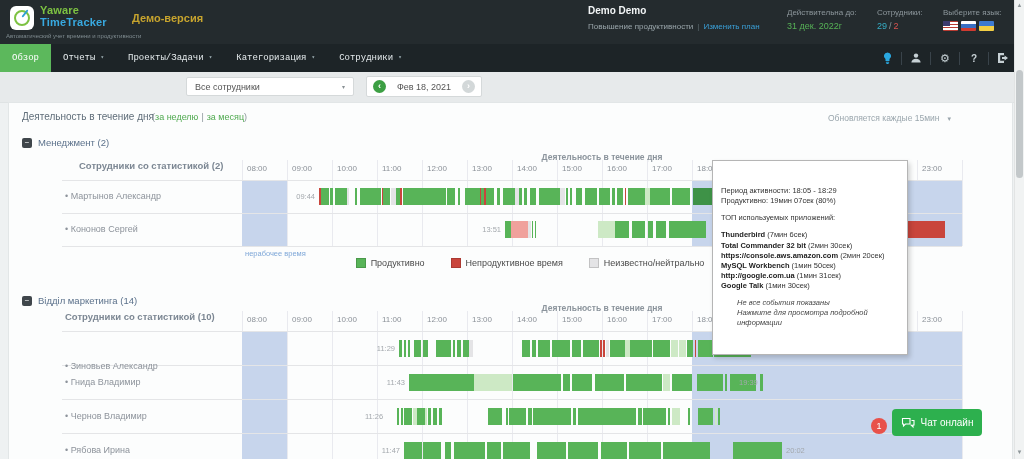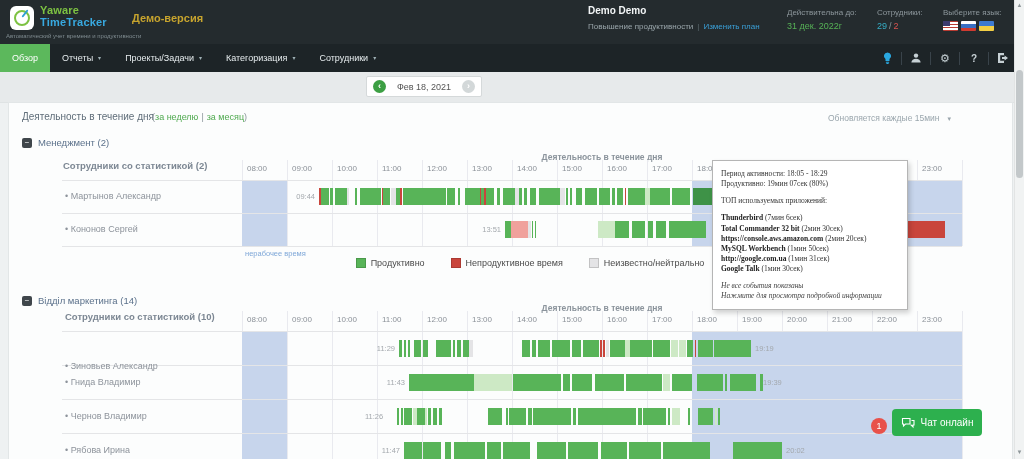--- a/index.html
+++ b/index.html
@@ -29,21 +29,21 @@
   .flags{position:absolute;left:943px;top:21px;display:flex;gap:3px;}
   .flag{width:15px;height:10px;border-radius:1px;position:relative;display:inline-block;}
   .flag-us{background:repeating-linear-gradient(180deg,#b83b31 0 1.5px,#fff 1.5px 3px);}
   .flag-us .canton{position:absolute;left:0;top:0;width:7px;height:5px;background:#3c3b6e;}
   .flag-ru{background:linear-gradient(180deg,#fff 0 33%,#3a6fc4 33% 66%,#d03b31 66%);}
   .flag-ua{background:linear-gradient(180deg,#3e7ad1 0 50%,#f3cf45 50%);}
 
   
   .nav{position:absolute;left:0;top:44px;width:1024px;height:28px;background:#1d2427;}
   .nav-tabs{display:flex;height:28px;}
-  .tab{padding:0 12px;line-height:28px;font-size:9px;color:#e6ecee;display:flex;align-items:center;gap:5px;cursor:pointer;white-space:nowrap;}
+  .tab{padding:0 12px;line-height:28px;font-size:9px;color:#e6ecee;display:flex;align-items:center;gap:5px;cursor:pointer;white-space:nowrap;font-family:Liberation Mono, monospace;}
   .tab.active{background:#5cb85c;color:#fff;}
   .tab .caret{font-size:6px;color:#9fb0b5;}
   .nav-icons{position:absolute;right:14px;top:0;height:28px;display:flex;align-items:center;}
   .nav-icons .isep{width:1px;height:13px;background:#39434a;margin:0 7px;}
   .nico{width:14px;height:14px;display:flex;align-items:center;justify-content:center;font-size:11px;color:#c6d0d4;}
 
   
   .filterbar{position:absolute;left:0;top:72px;width:1024px;height:30px;background:#e7eaeb;border-bottom:1px solid #dfe3e4;}
   .dd{position:absolute;top:5px;height:19px;background:#fff;border:1px solid #d5d9da;border-radius:2px;
       font-size:9px;color:#555;display:flex;align-items:center;justify-content:space-between;padding:0 8px;box-sizing:border-box;}
@@ -77,24 +77,24 @@
   .edge-t{position:absolute;font-size:7.5px;color:#a3a8ad;}
   .nonwork-label{position:absolute;font-size:7.5px;color:#7ea7d8;}
 
   
   .legend{position:absolute;left:300px;top:258px;width:460px;display:flex;justify-content:center;gap:26px;}
   .lg-item{display:flex;align-items:center;gap:5px;font-size:9px;color:#4a4a4a;white-space:nowrap;}
   .swatch{width:10px;height:10px;border:1px solid rgba(0,0,0,.15);box-sizing:border-box;display:inline-block;}
 
   
   .tooltip{position:absolute;left:712px;top:160px;width:196px;box-sizing:border-box;background:#fff;border:1px solid #b5b5b5;
-           box-shadow:2px 3px 5px rgba(0,0,0,.18);padding:8px 8px;font-size:7.5px;color:#333;line-height:1.35;z-index:20;font-family:Liberation Serif, serif;}
+           box-shadow:2px 3px 5px rgba(0,0,0,.18);padding:25px 8px;font-size:7.5px;color:#333;line-height:1.35;z-index:20;}
   .tt-gap{height:7px;}
   .tt-app b{color:#222;}
-  .tt-note{font-style:italic;color:#444;}
+  .tt-note{font-style:italic;color:#444;margin-left:16px;}
 
   
   .chat-btn{position:absolute;left:892px;top:409px;width:90px;height:27px;background:#2db04e;border-radius:4px;color:#fff;
             font-size:10px;display:flex;align-items:center;justify-content:center;gap:6px;z-index:30;cursor:pointer;}
   .chat-badge{position:absolute;left:871px;top:418px;width:16px;height:16px;border-radius:50%;background:#e8514a;color:#fff;
               font-size:9px;line-height:16px;text-align:center;z-index:31;}
 
   
   .sb{position:absolute;left:1014px;top:0;width:10px;height:459px;background:#f1f3f3;border-left:1px solid #e2e4e4;box-sizing:border-box;z-index:40;}
   .sb-thumb{position:absolute;left:1px;top:70px;width:7px;height:108px;background:#c3c8ca;border-radius:4px;}
@@ -169,20 +169,24 @@
       <span class="nico">
         <svg width="12" height="12" viewBox="0 0 12 12">
             <path d="M1 1h6v2.2H3.2v5.6H7V11H1z" fill="#c6d0d4"></path>
             <path d="M7.6 3.4L11 6 7.6 8.6V7H5V5h2.6z" fill="#c6d0d4"></path>
           </svg>
       </span>
     </div>
   </div>
 
   <div class="filterbar">
+    <div class="dd" style="left:186px;width:168px;">
+      <span>Все сотрудники</span>
+      <span class="caret">▾</span>
+    </div>
     <div class="datebox">
       <span class="circbtn prev">‹</span>
       <span class="dateval">Фев 18, 2021</span>
       <span class="circbtn next">›</span>
     </div>
   </div>
 
   <div class="panel"></div>
   <div class="panel-title">Деятельность в течение дня</div>
   <div class="panel-links">
@@ -240,21 +244,21 @@
   <div class="sb">
     <div class="sb-arr" style="top:2px;">▲</div>
     <div class="sb-thumb"></div>
     <div class="sb-arr" style="top:449px;">▼</div>
   </div>
 
 <div class="group-label" style="left: 22px; top: 137px;">
       <span class="collapse-icon">−</span>
       <span>Менеджмент (2)</span>
     </div>
-    <div class="tbl-header" style="left: 63px; top: 160px;">Сотрудники со статистикой (2)</div>
+    <div class="tbl-header" style="left: 79px; top: 160px;">Сотрудники со статистикой (2)</div>
     <div class="chart-title" style="left: 242px; top: 152px; width: 720px;">Деятельность в течение дня</div>
     <div class="time-label" style="left: 242px; top: 164px; width: 45px;">08:00</div>
     <div class="time-label" style="left: 287px; top: 164px; width: 45px;">09:00</div>
     <div class="time-label" style="left: 332px; top: 164px; width: 45px;">10:00</div>
     <div class="time-label" style="left: 377px; top: 164px; width: 45px;">11:00</div>
     <div class="time-label" style="left: 422px; top: 164px; width: 45px;">12:00</div>
     <div class="time-label" style="left: 467px; top: 164px; width: 45px;">13:00</div>
     <div class="time-label" style="left: 512px; top: 164px; width: 45px;">14:00</div>
     <div class="time-label" style="left: 557px; top: 164px; width: 45px;">15:00</div>
     <div class="time-label" style="left: 602px; top: 164px; width: 45px;">16:00</div>
@@ -398,21 +402,21 @@
     <div class="seg" style="left: 572.3px; top: 374px; width: 20.2px; background: rgb(88, 180, 88);"></div>
     <div class="seg" style="left: 594.8px; top: 374px; width: 29.2px; background: rgb(88, 180, 88);"></div>
     <div class="seg" style="left: 626.3px; top: 374px; width: 35.5px; background: rgb(88, 180, 88);"></div>
     <div class="seg" style="left: 663.2px; top: 374px; width: 6.8px; background: rgb(205, 233, 197);"></div>
     <div class="seg" style="left: 672.2px; top: 374px; width: 20.3px; background: rgb(88, 180, 88);"></div>
     <div class="seg" style="left: 697px; top: 374px; width: 26.1px; background: rgb(88, 180, 88);"></div>
     <div class="seg" style="left: 725.3px; top: 374px; width: 1.8px; background: rgb(88, 180, 88);"></div>
     <div class="seg" style="left: 730.3px; top: 374px; width: 26.1px; background: rgb(88, 180, 88);"></div>
     <div class="seg" style="left: 760px; top: 374px; width: 2.7px; background: rgb(88, 180, 88);"></div>
     <div class="edge-t" style="left: 367px; top: 378px; width: 38px; text-align: right;">11:43</div>
-    <div class="edge-t" style="left: 763px; top: 378px;">19:39</div>
+    <div class="edge-t" style="left: 739px; top: 378px;">19:39</div>
     <div class="emp-name" style="left: 65px; top: 411px;">• Чернов Владимир</div>
     <div class="seg" style="left: 396.8px; top: 408px; width: 2.3px; background: rgb(88, 180, 88);"></div>
     <div class="seg" style="left: 400.8px; top: 408px; width: 2.7px; background: rgb(88, 180, 88);"></div>
     <div class="seg" style="left: 404.4px; top: 408px; width: 8.1px; background: rgb(88, 180, 88);"></div>
     <div class="seg" style="left: 412.5px; top: 408px; width: 4.5px; background: rgb(205, 233, 197);"></div>
     <div class="seg" style="left: 417.1px; top: 408px; width: 7.6px; background: rgb(88, 180, 88);"></div>
     <div class="seg" style="left: 424.7px; top: 408px; width: 2.2px; background: rgb(205, 233, 197);"></div>
     <div class="seg" style="left: 427.9px; top: 408px; width: 3.6px; background: rgb(88, 180, 88);"></div>
     <div class="seg" style="left: 433.3px; top: 408px; width: 3.6px; background: rgb(88, 180, 88);"></div>
     <div class="seg" style="left: 438.6px; top: 408px; width: 3.6px; background: rgb(88, 180, 88);"></div>

